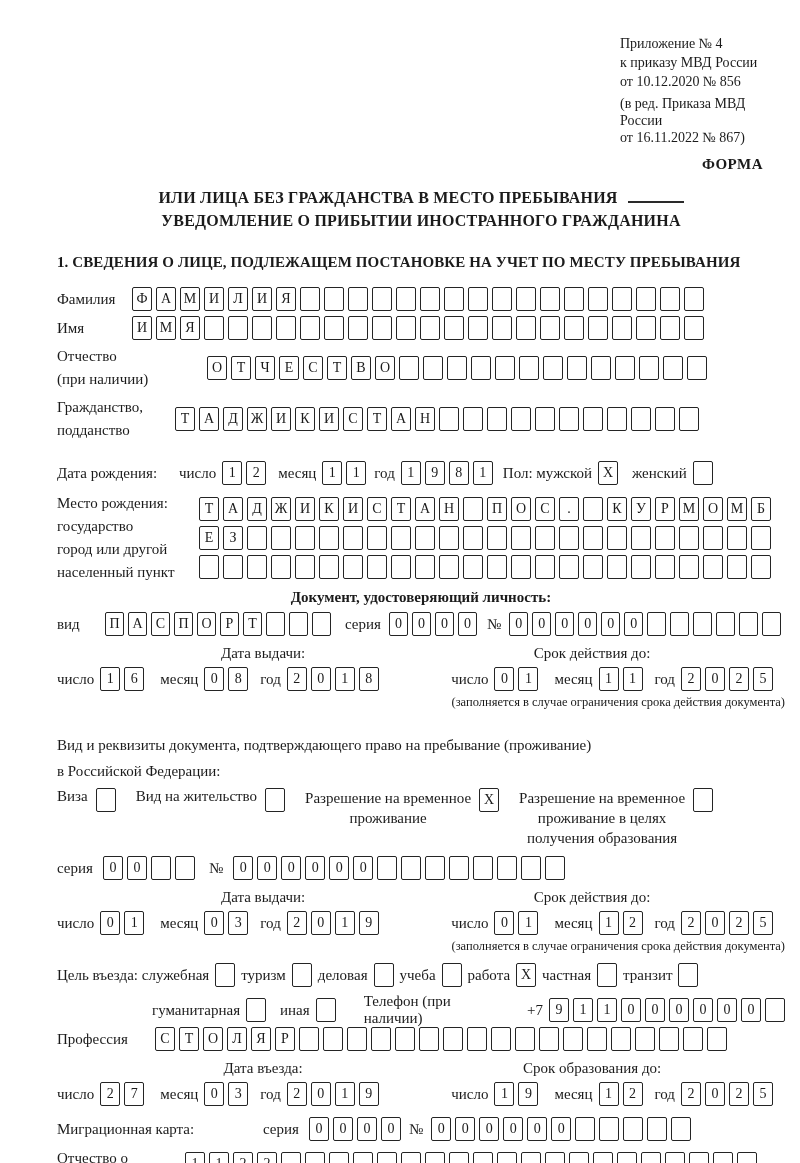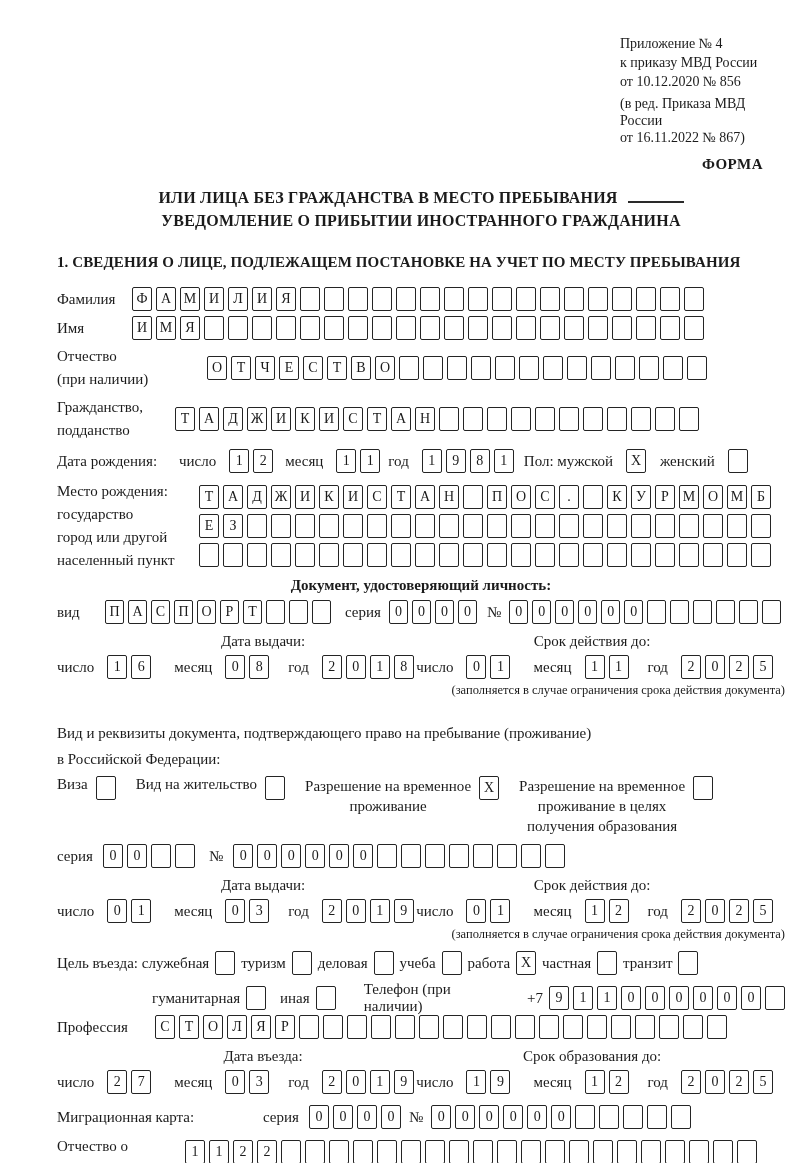--- a/index.html
+++ b/index.html
@@ -16,21 +16,21 @@
 
   .sec-heading { font-weight:bold; font-size:15px; margin-top:22px; letter-spacing:.1px; }
 
   .row { display:flex; align-items:center; margin-top:5px; }
   .lbl { font-size:15px; line-height:24px; flex:none; }
   .lbl-multi div { line-height:23px; }
   .cells { display:flex; gap:4px; flex:none; }
   .cell { width:20px; height:24px; border:1.7px solid #242424; border-radius:2px; display:flex; align-items:center; justify-content:center; font-size:14px; flex:none; background:#fff; }
   .tight .cell { width:19px; }
   .stack { display:flex; flex-direction:column; gap:5px; }
-  .group { display:flex; align-items:center; gap:13px; flex:none; }
+  .group { display:flex; align-items:center; gap:6px; flex:none; }
   .center-bold { text-align:center; font-weight:bold; margin-top:4px; line-height:19px; }
   .dual-head { display:flex; margin-top:8px; line-height:19px;justify-content:space-between; }
   .dual-head .dh-left { width:47%; text-align:center; padding-left:70px; }
   .dual-head .dh-right { width:53%; text-align:center; }
   .date-row { display:flex; margin-top:4px; }
   .date-row .right { margin-left:auto; padding-right:12px; }
   .note { font-size:12.5px; text-align:right; margin-top:3px; line-height:17px; }
   .plain { line-height:21px; margin-top:5px; }
   .chk-row { display:flex; align-items:flex-start; gap:20px; margin-top:6px; }
   .chk-item { display:flex; align-items:flex-start; gap:8px; flex:none; }
@@ -177,21 +177,21 @@
         <span class="cell"></span>
         <span class="cell"></span>
         <span class="cell"></span>
         <span class="cell"></span>
         <span class="cell"></span>
         <span class="cell"></span>
         <span class="cell"></span>
       </div>
   </div>
 
-  <div class="row" style="align-items:center; margin-top:7px;">
+  <div class="row" style="align-items:center; margin-top:19px;">
     <div class="lbl" style="width:122px;">Дата рождения:</div>
     <div class="group">
       <span>число</span>
       <div class="cells">
           <span class="cell">1</span>
           <span class="cell">2</span>
         </div>
     </div>
     <div class="group" style="margin-left:12px;">
       <span>месяц</span>

